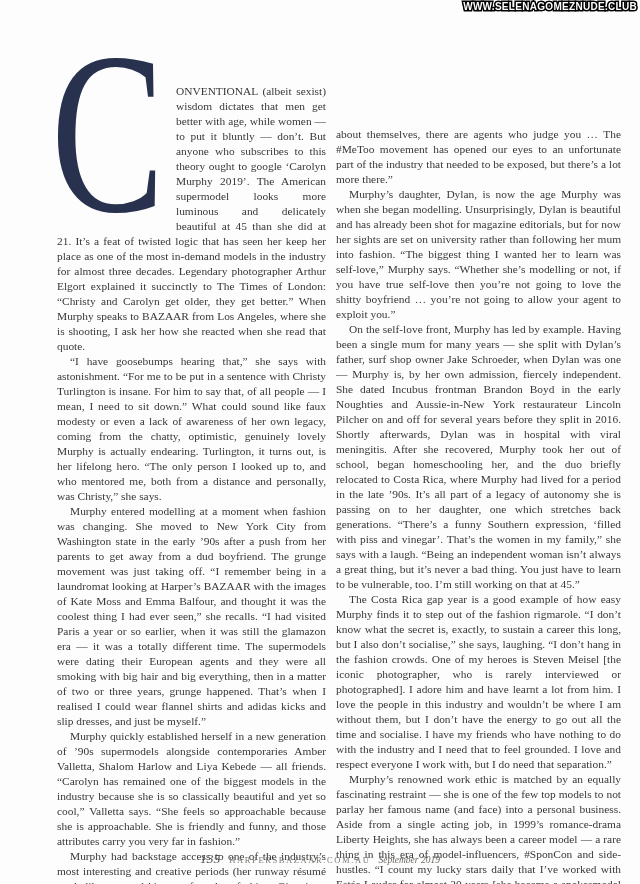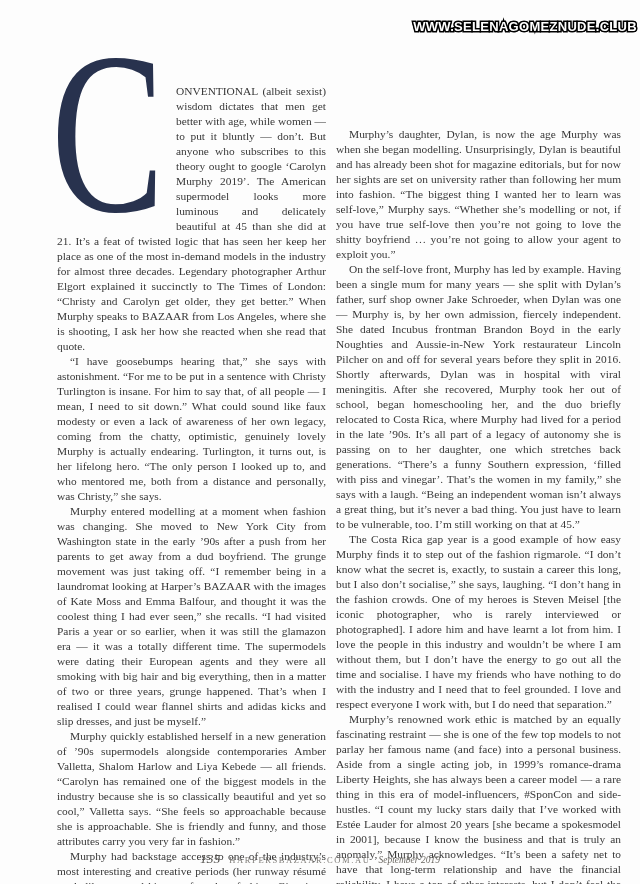--- a/index.html
+++ b/index.html
@@ -1,21 +1,21 @@
 <!DOCTYPE html>
 <html><head>
 <meta charset="utf-8">
 <style>
   html,body{margin:0;padding:0;}
   body{width:640px;height:884px;background:#ffffff;position:relative;
        font-family:"Liberation Serif",serif;}
   .page{position:absolute;left:0;top:0;width:640px;height:884px;background:#fdfdfd;overflow:hidden;}
 
-  .watermark{position:absolute;top:19px;right:3px;
-    font-family:"Liberation Sans",sans-serif;font-weight:bold;font-size:13px;
+  .watermark{position:absolute;top:1px;right:3px;
+    font-family:"Liberation Sans",sans-serif;font-weight:bold;font-size:10px;
     letter-spacing:.3px;color:#ffffff;-webkit-text-stroke:3px #000;paint-order:stroke fill;
     text-shadow:1px 0 #000,-1px 0 #000,0 1px #000,0 -1px #000,1px 1px #000,-1px -1px #000,1px -1px #000,-1px 1px #000;}
 
   .col{position:absolute;text-align:justify;font-size:11.4px;line-height:15px;color:#373737;}
   .col-left{left:57px;top:84px;width:269px;}
   .col-right{left:336px;top:127px;width:285px;}
 
   p.para{margin:0;position:relative;}
   p.indent{text-indent:13px;}
   .it{}
@@ -41,20 +41,21 @@
       <p class="para"><span class="dc-box">
           <span class="dc-glyph">C</span>
         </span><span>ONVENTIONAL (albeit sexist) wisdom dictates that men get better with age, while women — to put it bluntly — don’t. But anyone who subscribes to this theory ought to google ‘Carolyn Murphy 2019’. The American supermodel looks more luminous and delicately beautiful at 45 than she did at 21. It’s a feat of twisted logic that has seen her keep her place as one of the most in-demand models in the industry for almost three decades. Legendary photographer Arthur Elgort explained it succinctly to </span><span class="it">The Times</span><span> of London: “Christy and Carolyn get older, they get better.” When Murphy speaks to </span><span class="it">BAZAAR</span><span> from Los Angeles, where she is shooting, I ask her how she reacted when she read that quote.</span></p>
       <p class="para indent"><span>“I have goosebumps hearing that,” she says with astonishment. “For me to be put in a sentence with Christy Turlington is insane. For him to say that, of all people — I mean, I need to sit down.” What could sound like faux modesty or even a lack of awareness of her own legacy, coming from the chatty, optimistic, genuinely lovely Murphy is actually endearing. Turlington, it turns out, is her lifelong hero. “The only person I looked up to, and who mentored me, both from a distance and personally, was Christy,” she says.</span></p>
       <p class="para indent"><span>Murphy entered modelling at a moment when fashion was changing. She moved to New York City from Washington state in the early ’90s after a push from her parents to get away from a dud boyfriend. The grunge movement was just taking off. “I remember being in a laundromat looking at </span><span class="it">Harper’s BAZAAR</span><span> with the images of Kate Moss and Emma Balfour, and thought it was the coolest thing I had ever seen,” she recalls. “I had visited Paris a year or so earlier, when it was still the glamazon era — it was a totally different time. The supermodels were dating their European agents and they were all smoking with big hair and big everything, then in a matter of two or three years, grunge happened. That’s when I realised I could wear flannel shirts and adidas kicks and slip dresses, and just be myself.”</span></p>
       <p class="para indent"><span>Murphy quickly established herself in a new generation of ’90s supermodels alongside contemporaries Amber Valletta, Shalom Harlow and Liya Kebede — all friends. “Carolyn has remained one of the biggest models in the industry because she is so classically beautiful and yet so cool,” Valletta says. “She feels so approachable because she </span><span class="it">is</span><span> approachable. She is friendly and funny, and those attributes carry you very far in fashion.”</span></p>
       <p class="para indent"><span>Murphy had backstage access to one of the industry’s most interesting and creative periods (her runway résumé reads like a potted history of modern fashion: Gianni-era Versace, Tom Ford-period Gucci, John Galliano’s early Paris collections), but she has also been candid about abuse in modelling decades before the phrase ‘Me Too’ was coined. Earlier this year she spoke out about an experience of sexual harassment on set with a photographer she greatly respected. How is she reframing experiences from years ago in this new social climate? “The whole mental experience of it can be really unhealthy,” she says, quickly clarifying that model maltreatment isn’t a simple male-female issue. “You have people in the industry who abuse their power from all sides. It’s not just males trying to coerce young women into bed; there are so many other layers of abuse. Even female editors are making girls feel terrible</span></p>
     </div>
 
   <div class="col col-right">
+      <p class="para"><span>about themselves, there are agents who judge you … The #MeToo movement has opened our eyes to an unfortunate part of the industry that needed to be exposed, but there’s a lot more there.”</span></p>
       <p class="para indent"><span>Murphy’s daughter, Dylan, is now the age Murphy was when she began modelling. Unsurprisingly, Dylan is beautiful and has already been shot for magazine editorials, but for now her sights are set on university rather than following her mum into fashion. “The biggest thing I wanted her to learn was self-love,” Murphy says. “Whether she’s modelling or not, if you have true self-love then you’re not going to love the shitty boyfriend … you’re not going to allow your agent to exploit you.”</span></p>
       <p class="para indent"><span>On the self-love front, Murphy has led by example. Having been a single mum for many years — she split with Dylan’s father, surf shop owner Jake Schroeder, when Dylan was one — Murphy is, by her own admission, fiercely independent. She dated Incubus frontman Brandon Boyd in the early Noughties and Aussie-in-New York restaurateur Lincoln Pilcher on and off for several years before they split in 2016. Shortly afterwards, Dylan was in hospital with viral meningitis. After she recovered, Murphy took her out of school, began homeschooling her, and the duo briefly relocated to Costa Rica, where Murphy had lived for a period in the late ’90s. It’s all part of a legacy of autonomy she is passing on to her daughter, one which stretches back generations. “There’s a funny Southern expression, ‘filled with piss and vinegar’. That’s the women in my family,” she says with a laugh. “Being an independent woman isn’t always a great thing, but it’s never a bad thing. You just have to learn to be vulnerable, too. I’m still working on that at 45.”</span></p>
       <p class="para indent"><span>The Costa Rica gap year is a good example of how easy Murphy finds it to step out of the fashion rigmarole. “I don’t know what the secret is, exactly, to sustain a career this long, but I also don’t socialise,” she says, laughing. “I don’t hang in the fashion crowds. One of my heroes is Steven Meisel [the iconic photographer, who is rarely interviewed or photographed]. I adore him and have learnt a lot from him. I love the people in this industry and wouldn’t be where I am without them, but I don’t have the energy to go out all the time and socialise. I have my friends who have nothing to do with the industry and I need that to feel grounded. I love and respect everyone I work with, but I do need that separation.”</span></p>
       <p class="para indent"><span>Murphy’s renowned work ethic is matched by an equally fascinating restraint — she is one of the few top models to not parlay her famous name (and face) into a personal business. Aside from a single acting job, in 1999’s romance-drama </span><span class="it">Liberty Heights</span><span>, she has always been a career model — a rare thing in this era of model-influencers, #SponCon and side-hustles. “I count my lucky stars daily that I’ve worked with Estée Lauder for almost 20 years [she became a spokesmodel in 2001], because I know the business and that is truly an anomaly,” Murphy acknowledges. “It’s been a safety net to have that long-term relationship and have the financial reliability. I have a ton of other interests, but I don’t feel the need to stand on a soapbox and say, ‘I’m trying to save the world!’ I’m very conscious of authenticity. I remember when I had the </span></p>
     </div>
 
   <div class="footer">
     <span class="pnum">135</span><span class="site">HARPERSBAZAAR.COM.AU</span><span class="issue">September 2019</span>
   </div>
 

